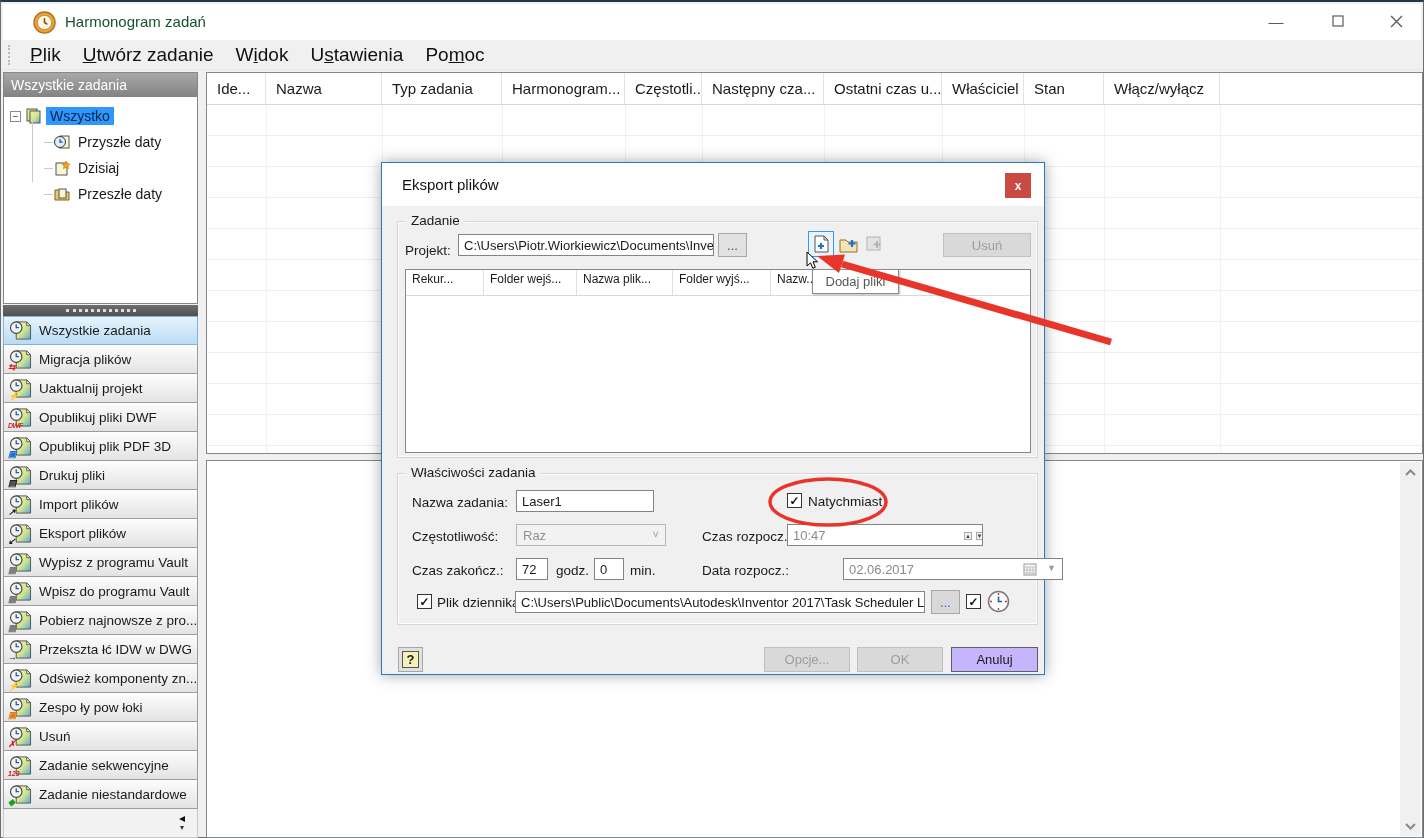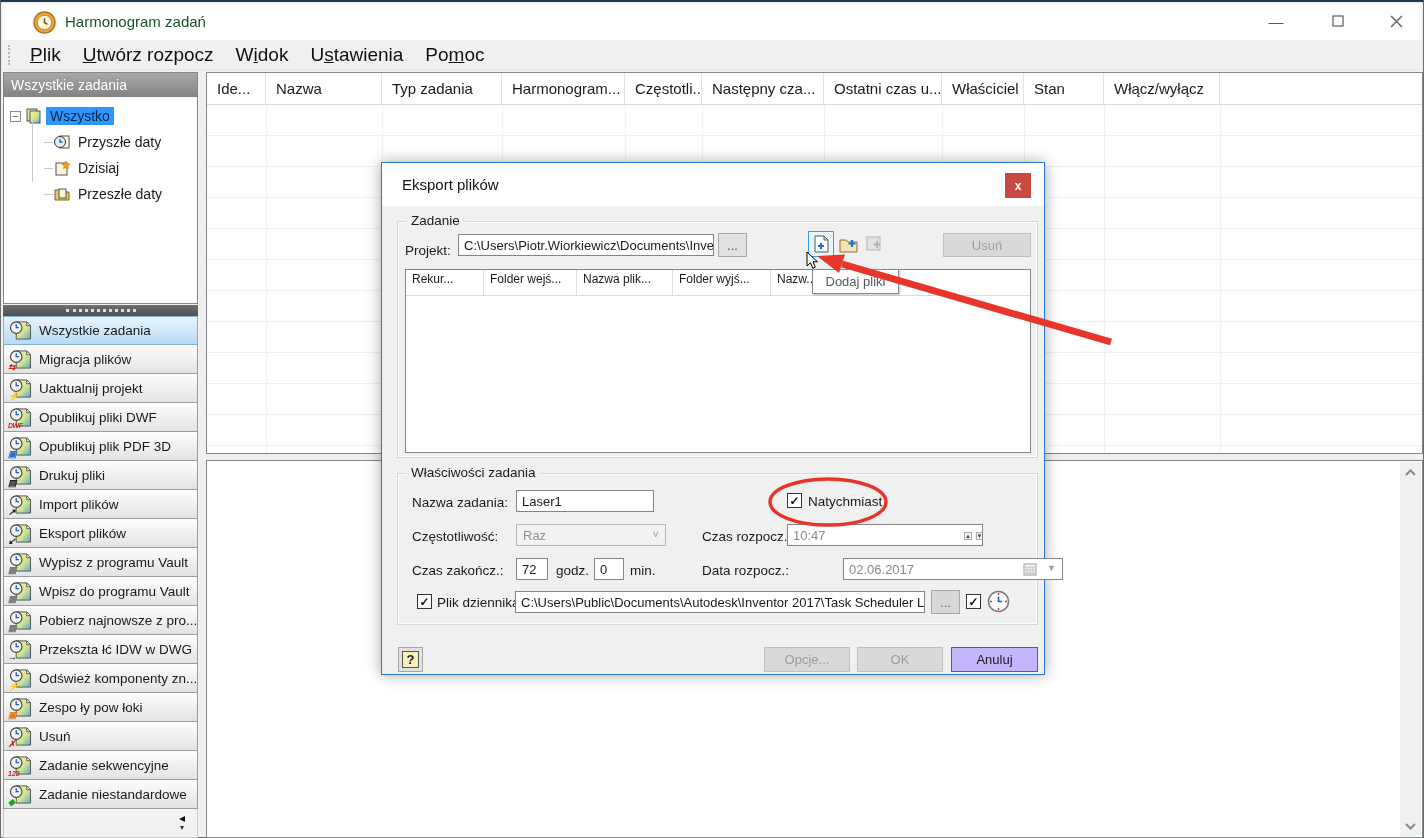--- a/index.html
+++ b/index.html
@@ -154,21 +154,21 @@
     <div id="btn-close" class="winbtn abs">
       <svg width="13" height="13" viewBox="0 0 12 12">
           <path d="M1 1 L11 11 M11 1 L1 11" stroke="#5a5a5a" stroke-width="1.2"></path>
         </svg>
     </div>
   </div>
 
   <div id="menubar" class="abs">
     <i id="menugrip"></i>
     <div class="menu-item"><span></span><span class="key">P</span><span>lik</span></div>
-    <div class="menu-item"><span></span><span class="key">U</span><span>twórz rozpocz</span></div>
+    <div class="menu-item"><span></span><span class="key">U</span><span>twórz zadanie</span></div>
     <div class="menu-item"><span>W</span><span class="key">i</span><span>dok</span></div>
     <div class="menu-item"><span>U</span><span class="key">s</span><span>tawienia</span></div>
     <div class="menu-item"><span>Po</span><span class="key">m</span><span>oc</span></div>
   </div>
 
   <div id="tree-panel" class="abs">
     <div id="tree-header">Wszystkie zadania</div>
     <div class="tree-row" style="margin-top:6px;">
       <span class="expander">−</span>
       <svg class="ticon" style="margin-left:4px" viewBox="0 0 18 16">

